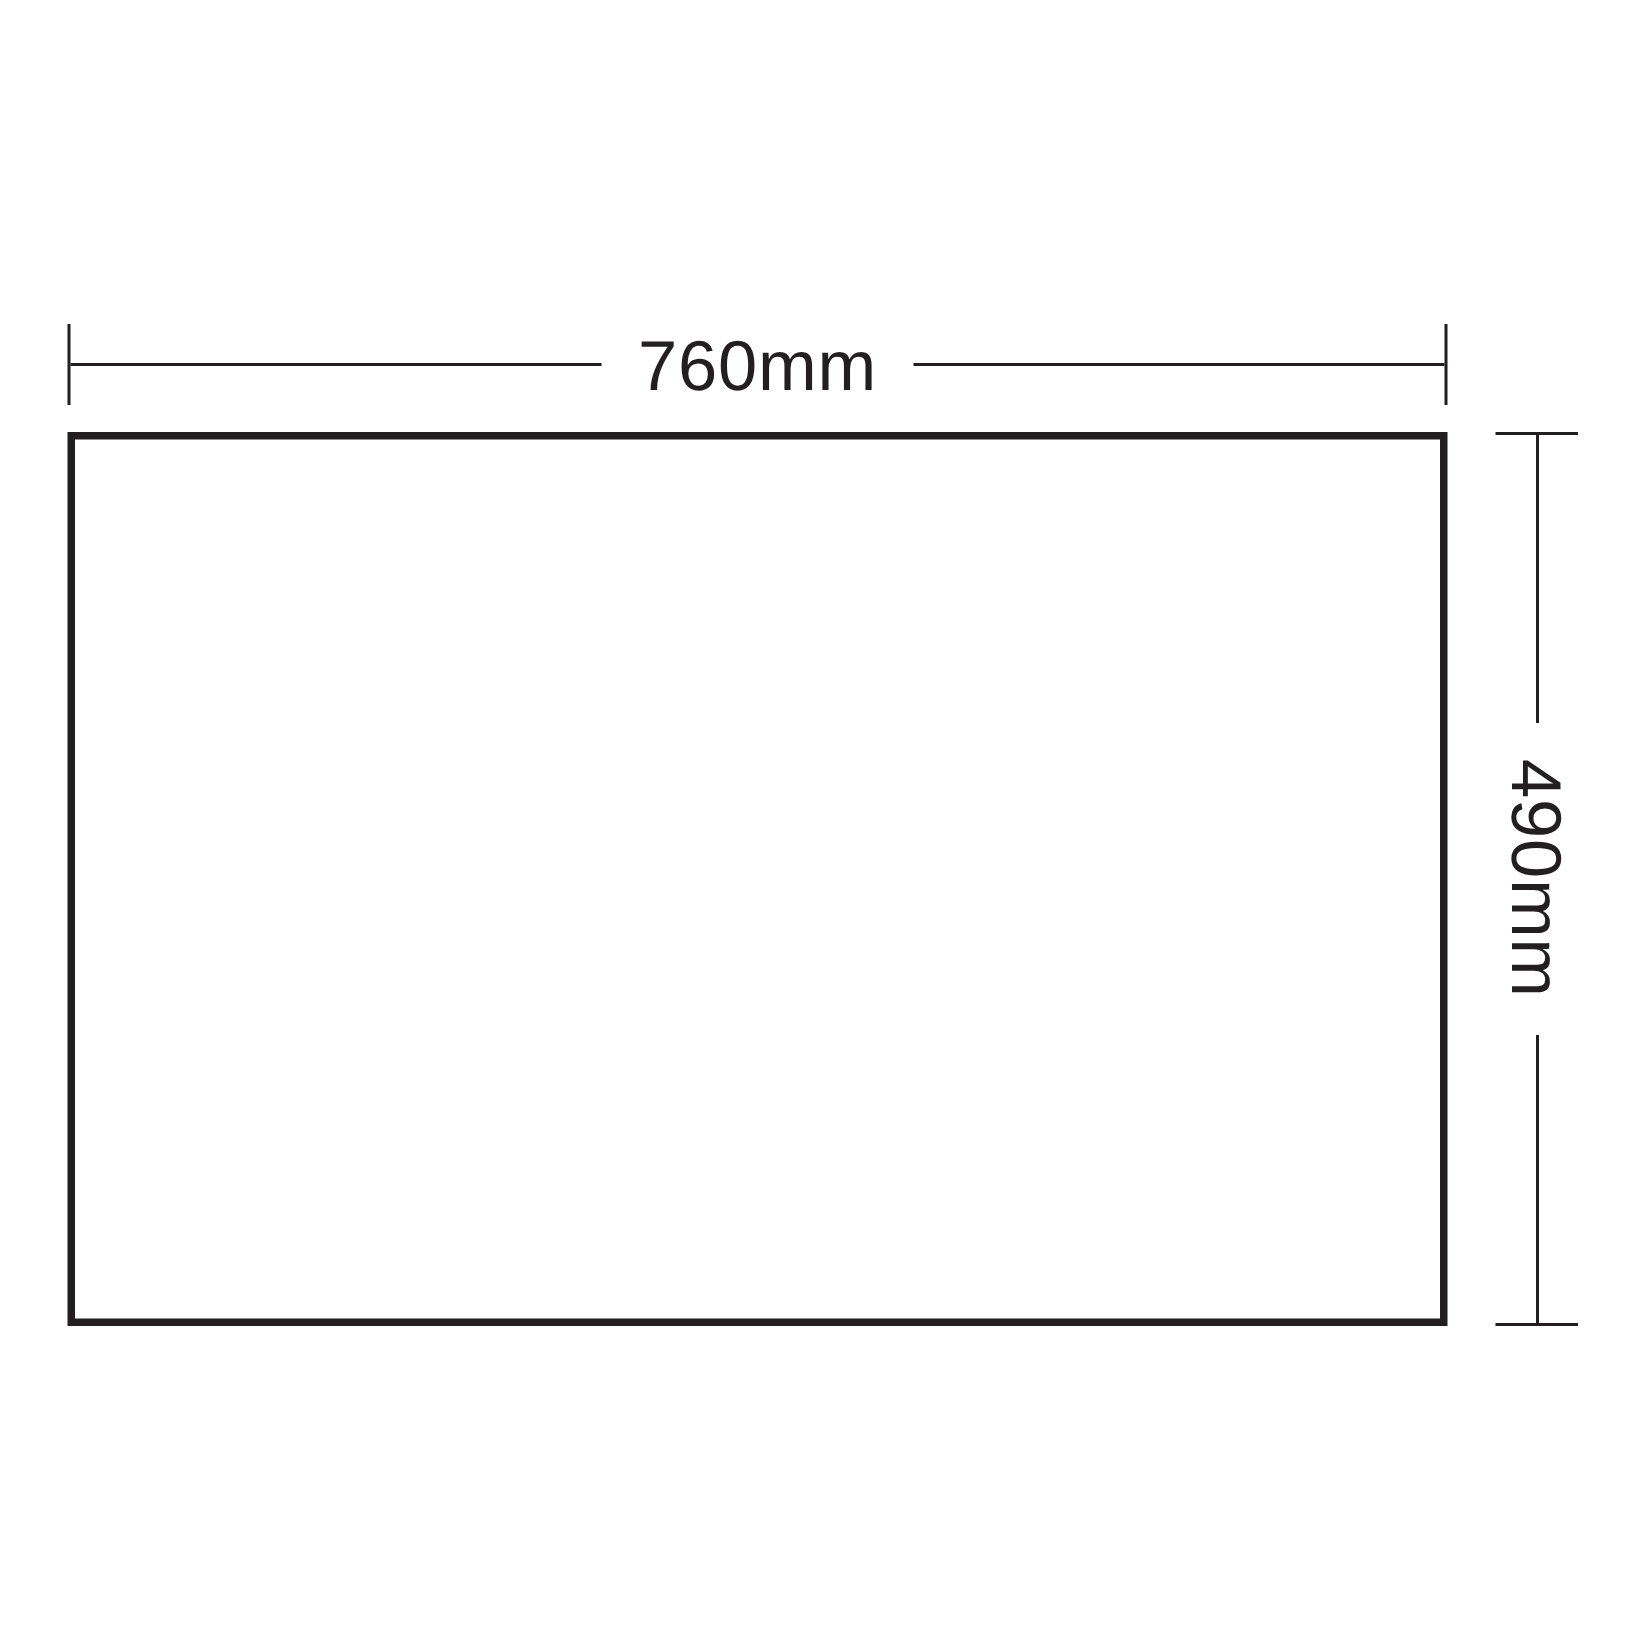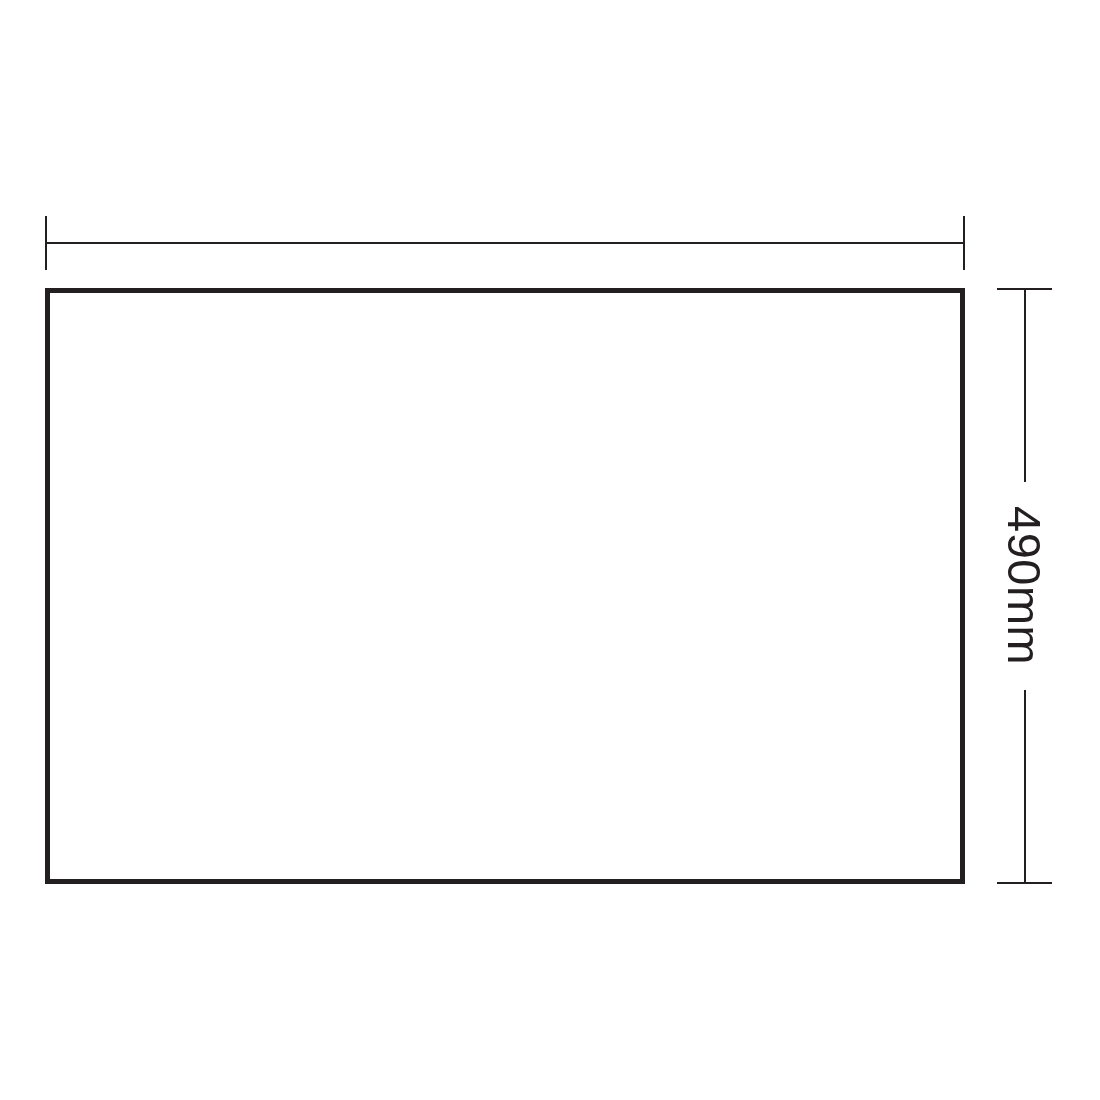--- a/index.html
+++ b/index.html
@@ -115,20 +115,21 @@
 <body>
 
 <div class="canvas">
 
   <div class="panel-outline"></div>
 
   <div class="dim-h">
     <div class="tick-v tick-left"></div>
     <div class="dim-h-body">
       <div class="hline"></div>
+      <div class="dim-label">760mm</div>
       <div class="hline"></div>
     </div>
     <div class="tick-v tick-right"></div>
   </div>
 
   <div class="dim-v">
     <div class="tick-h tick-top"></div>
     <div class="dim-v-body">
       <div class="vline"></div>
       <div class="dim-label-v">490mm</div>

